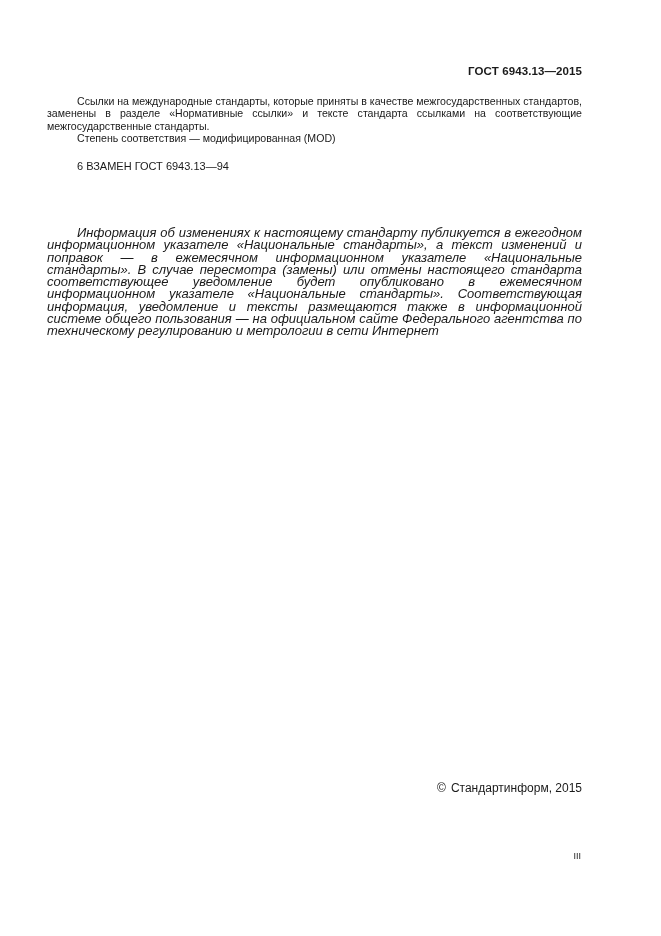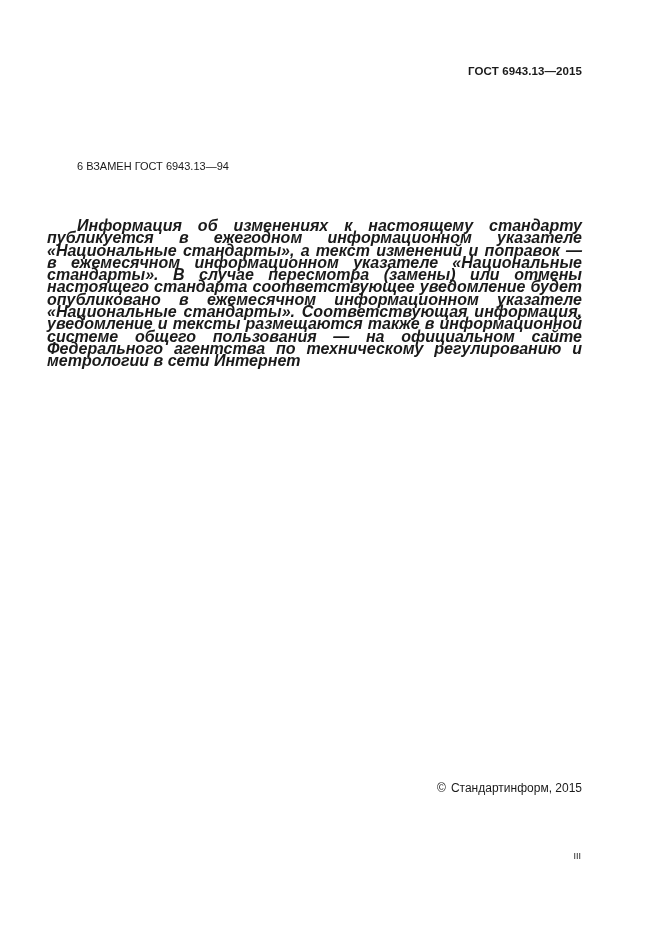--- a/index.html
+++ b/index.html
@@ -47,29 +47,28 @@
   .degree { top: 132px; }
   .replaced {
     position: absolute;
     top: 160px;
     left: 77px;
     font-size: 11px;
     line-height: 12.4px;
   }
   .info-block {
     position: absolute;
-    top: 220px;
+    top: 227px;
     left: 47px;
     width: 535px;
-    font-size: 16px;
+    font-size: 13px;
     line-height: 12.3px;
     font-style: italic;
     text-align: justify;
     text-indent: 30px;
-    font-weight: bold;
   }
   .copyright {
     position: absolute;
     top: 781px;
     right: 79px;
     font-size: 12px;
   }
   .copyright .sym {
     margin-right: 5px;
   }
@@ -90,21 +89,27 @@
     font-size: 9px;
   }
 </style>
 </head>
 <body>
 
 <div class="page">
 
   <div class="header-code">ГОСТ 6943.13—2015</div>
 
+  <div class="body-block refs">
+    <p class="p indent">Ссылки на международные стандарты, которые приняты в качестве межгосударственных стандартов, заменены в разделе «Нормативные ссылки» и тексте стандарта ссылками на соответствующие межгосударственные стандарты.</p>
+  </div>
 
+  <div class="body-block degree">
+    <p class="p indent">Степень соответствия — модифицированная (MOD)</p>
+  </div>
 
   <div class="replaced">6  ВЗАМЕН ГОСТ 6943.13—94</div>
 
   <p class="info-block p">Информация об изменениях к настоящему стандарту публикуется в ежегодном информационном указателе «Национальные стандарты», а текст изменений и поправок — в ежемесячном информационном указателе «Национальные стандарты». В случае пересмотра (замены) или отмены настоящего стандарта соответствующее уведомление будет опубликовано в ежемесячном информационном указателе «Национальные стандарты». Соответствующая информация, уведомление и тексты размещаются также в информационной системе общего пользования — на официальном сайте Федерального агентства по техническому регулированию и метрологии в сети Интернет</p>
 
   <div class="copyright">
     <span class="sym">©</span><span>Стандартинформ, 2015</span>
   </div>
 
 

